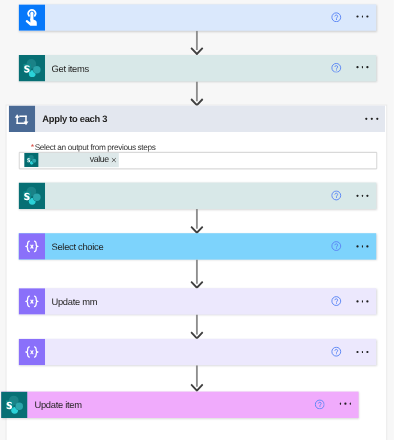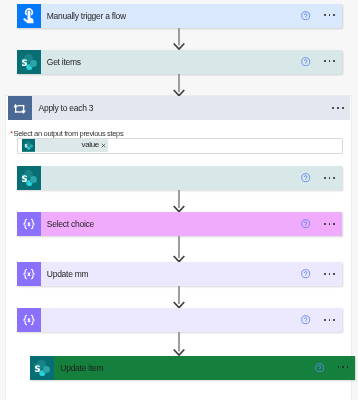--- a/index.html
+++ b/index.html
@@ -20,42 +20,42 @@
               display:block;line-height:0;}
   .card .dots{position:absolute;left:307.6px;top:10.95px;display:flex;gap:2.6px;align-items:center;}
   .card .dots i{width:1.9px;height:1.9px;border-radius:50%;background:#1f1f1f;display:block;}
 
   .loophdr{left:7.5px;top:96px;width:342.7px;box-shadow:none;}
   .loophdr .title{padding-left:7px;}
   .loophdr .dots{left:324.7px;top:10.9px;gap:3.0px;}
 
   .arrow{position:absolute;left:173px;width:12px;line-height:0;}
 
-  .label{position:absolute;left:10px;top:128.6px;font-size:7.5px;letter-spacing:-0.33px;
+  .label{position:absolute;left:28px;top:128.6px;font-size:7.5px;letter-spacing:-0.33px;
          color:#343434;white-space:nowrap;}
   .label .req{color:#d6443b;font-size:8px;}
   .label .gap{display:inline-block;width:0.7px;}
   .inputbox{position:absolute;left:17px;top:138.2px;width:326.4px;height:15.9px;
             background:#fff;box-sizing:border-box;border:1px solid #d9d9d9;border-radius:1px;}
   .token{position:absolute;left:22px;top:139.4px;display:flex;align-items:center;
          background:#dde8e9;height:12.8px;}
   .token .tico{width:13.2px;height:12.8px;flex:0 0 13.2px;display:block;line-height:0;}
   .token .tlabel{font-size:8.0px;letter-spacing:-0.35px;color:#262626;
                  padding:0 1.6px 0 5.4px;line-height:12.8px;margin-left:41px;}
   .token .tx{width:5px;height:12.8px;flex:0 0 5px;margin-right:2.4px;
              display:flex;align-items:center;justify-content:center;line-height:0;}
 </style>
 </head>
 <body>
 
 <div id="stage">
 
   <div class="loopbox"></div>
 
-  <div class="card loophdr" style="background: rgb(227, 231, 239);">
+  <div class="card loophdr" style="background: rgb(227, 231, 239); font-weight: bold;">
     <span class="ico"><svg viewBox="0 0 24 24" width="24" height="24">
           <rect width="24" height="24" fill="#4a6a95"></rect>
           <g fill="#fff">
             <path d="M6.95 10.3 h1.35 v6.3 h-1.35 z"></path>
             <path d="M9.55 8.95 h6.75 v1.35 h-6.75 z"></path>
             <path d="M14.95 15.3 h1.35 v-6.0 h-1.35 z"></path>
             <path d="M6.95 15.3 h8.0 v1.35 h-8.0 z"></path>
             <path d="M7.6 7.75 L9.8 11.15 L5.4 11.15 Z"></path>
             <path d="M15.65 17.9 L17.85 14.5 L13.45 14.5 Z"></path>
           </g>
@@ -100,21 +100,20 @@
   <div id="steps">
       <div class="card" style="left:16.5px;top:3.5px;width:325px;background:#dae8fc;">
         <span class="ico"><svg viewBox="0 0 24 24" width="24" height="24">
             <rect width="24" height="24" fill="#0678fa"></rect>
             <path d="M9.45 10.45 A3.3 3.3 0 1 1 14.55 10.45" fill="none" stroke="#fff" stroke-width="1.5" stroke-linecap="round"></path>
             <g fill="#fff">
               <path d="M10.6 7.95 a1.4 1.4 0 0 1 2.8 0 l0 6.45 -2.8 0 z"></path>
               <path d="M10.6 12.9 l3.85 1.2 c1.3 0.4 2.0 1.3 2.0 2.65 l0 2.55 -5.85 0 -3.85-3.3 a1.0 1.0 0 0 1 1.3-1.55 l2.55 2.05 z"></path>
             </g>
           </svg></span>
-        <span class="title">Manually trigger a flow</span>
         <span class="help"><svg viewBox="0 0 36 36" width="9.4" height="9.4" shape-rendering="geometricPrecision">
             <circle cx="18" cy="18" r="15.4" fill="none" stroke="#5c87f5" stroke-width="3.4"></circle>
             <path d="M13.2 13.6 a4.9 4.9 0 0 1 9.6 1.25 c0 3.2 -3.6 3.7 -3.9 6.1 l-0.05 0.9" fill="none" stroke="#5c87f5" stroke-width="3.3" stroke-linecap="round"></path>
             <circle cx="18.7" cy="25.4" r="1.85" fill="#5c87f5"></circle>
           </svg></span>
         <span class="dots">
           <i></i>
           <i></i>
           <i></i>
         </span>
@@ -165,21 +164,21 @@
             <circle cx="18" cy="18" r="15.4" fill="none" stroke="#5c87f5" stroke-width="3.4"></circle>
             <path d="M13.2 13.6 a4.9 4.9 0 0 1 9.6 1.25 c0 3.2 -3.6 3.7 -3.9 6.1 l-0.05 0.9" fill="none" stroke="#5c87f5" stroke-width="3.3" stroke-linecap="round"></path>
             <circle cx="18.7" cy="25.4" r="1.85" fill="#5c87f5"></circle>
           </svg></span>
         <span class="dots">
           <i></i>
           <i></i>
           <i></i>
         </span>
       </div>
-      <div class="card" style="left:16.5px;top:212px;width:325px;background:#f0abfc;">
+      <div class="card" style="left:16.5px;top:212px;width:325px;background:#7dd3fc;">
         <span class="ico"><svg viewBox="0 0 24 24" width="24" height="24">
             <rect width="24" height="24" fill="#8a70fa"></rect>
             <g fill="none" stroke="#fff" stroke-width="1.15" stroke-linecap="round" stroke-linejoin="round">
               <path d="M9.6 7.25 C7.85 7.6 8.1 9.7 8.05 10.85 C8.0 11.85 7.2 12.0 6.55 12.0 C7.2 12.0 8.0 12.15 8.05 13.15 C8.1 14.3 7.85 16.4 9.6 16.75"></path>
               <path d="M14.4 7.25 C16.15 7.6 15.9 9.7 15.95 10.85 C16.0 11.85 16.8 12.0 17.45 12.0 C16.8 12.0 16.0 12.15 15.95 13.15 C15.9 14.3 16.15 16.4 14.4 16.75"></path>
             </g>
             <g fill="none" stroke="#fff" stroke-width="1.05" stroke-linecap="round">
               <path d="M11.05 10.9 L12.95 13.6"></path>
               <path d="M12.95 10.9 L11.05 13.6"></path>
             </g>
@@ -236,21 +235,21 @@
             <circle cx="18" cy="18" r="15.4" fill="none" stroke="#5c87f5" stroke-width="3.4"></circle>
             <path d="M13.2 13.6 a4.9 4.9 0 0 1 9.6 1.25 c0 3.2 -3.6 3.7 -3.9 6.1 l-0.05 0.9" fill="none" stroke="#5c87f5" stroke-width="3.3" stroke-linecap="round"></path>
             <circle cx="18.7" cy="25.4" r="1.85" fill="#5c87f5"></circle>
           </svg></span>
         <span class="dots">
           <i></i>
           <i></i>
           <i></i>
         </span>
       </div>
-      <div class="card" style="left:30px;top:355.5px;width:325px;background:#15803d;">
+      <div class="card" style="left:1px;top:355.5px;width:325px;background:#f0abfc;">
         <span class="ico"><svg viewBox="0 0 24 24" width="24" height="24">
             <rect width="24" height="24" fill="#076f74"></rect>
             <defs>
               <mask id="spm13">
                 <rect width="24" height="24" fill="#fff"></rect>
                 <circle cx="16.6" cy="13.3" r="3.85" fill="#000"></circle>
               </mask>
             </defs>
             <circle cx="11.5" cy="8.1" r="4.4" fill="#1a8287"></circle>
             <circle cx="12.3" cy="17.0" r="3.1" fill="#2ad2d8" mask="url(#spm13)"></circle>

